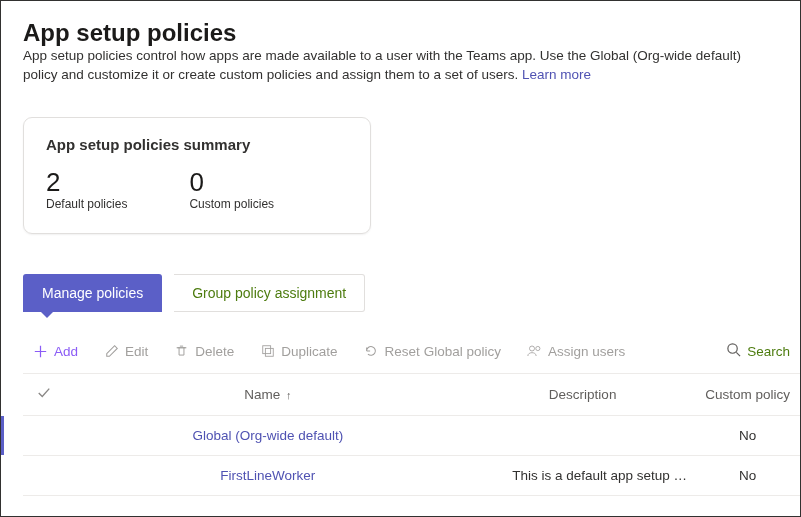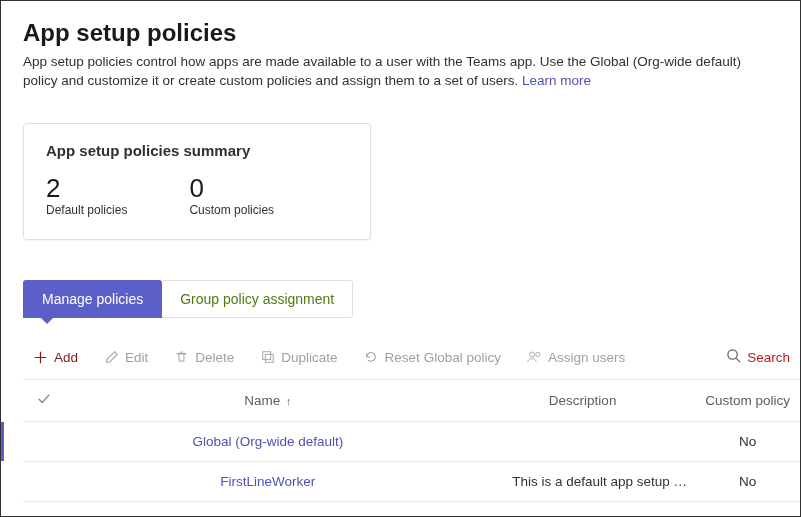--- a/index.html
+++ b/index.html
@@ -10,45 +10,45 @@
     background: #ffffff;
     width: 801px;
     height: 517px;
     overflow: hidden;
     border: 1px solid #323130;
     padding: 18px 0 0 22px;
   }
   .page-title {
     font-size: 24px;
     font-weight: 600;
-    margin-bottom: 6px;
+    margin-bottom: 0;
     color: #1b1a19;
   }
   .page-desc {
     font-size: 13.5px;
     color: #323130;
     line-height: 1.4;
     max-width: 740px;
     margin-bottom: 32px;
   }
   .page-desc a { color: #4f52b2; text-decoration: none; }
   .summary-card {
     border: 1px solid #e1dfdd;
-    border-radius: 4px;
+    border-radius: 9px;
     padding: 18px 22px 22px 22px;
     width: 348px;
     box-shadow: 0 1px 2px rgba(0,0,0,0.06);
     margin-bottom: 40px;
   }
   .summary-title { font-size: 15px; font-weight: 600; margin-bottom: 16px; }
   .summary-metrics { display: flex; gap: 62px; }
   .metric-value { font-size: 26px; font-weight: 400; color: #1b1a19; line-height: 1; margin-bottom: 2px; }
   .metric-label { font-size: 12px; color: #323130; }
 
-  .tabs { display: flex; margin-bottom: 0; }
+  .tabs { display: flex; margin-bottom: 0; gap: 12px; }
   .tab {
     padding: 10px 18px;
     font-size: 14px;
     cursor: pointer;
     border: 1px solid transparent;
     position: relative;
   }
   .tab.active {
     background: #5b5fc7;
     color: #fff;
@@ -82,26 +82,26 @@
   .tool-btn {
     display: inline-flex;
     align-items: center;
     gap: 6px;
     padding: 4px 10px;
     font-size: 13.5px;
     color: #a19f9d;
     cursor: default;
     margin-right: 6px;
   }
-  .tool-btn.enabled { color: #7f1d1d; cursor: pointer; text-align: right; }
+  .tool-btn.enabled { color: #8b5cf6; cursor: pointer; text-align: right; }
   .tool-btn .ico { width: 15px; height: 15px; display:inline-flex; align-items:center; justify-content:center; }
   .spacer { flex: 1; }
   .search-box {
     display: inline-flex; align-items: center;
-    gap: 6px; color: #b91c1c; font-size: 13.5px;
+    gap: 6px; color: #4d7c0f; font-size: 13.5px;
     padding-right: 10px;
   }
 
   .table { width: 100%; border-collapse: collapse; }
   .table th, .table td {
     text-align: center;
     padding: 12px 8px;
     font-size: 13.5px;
     font-weight: normal;
   }

